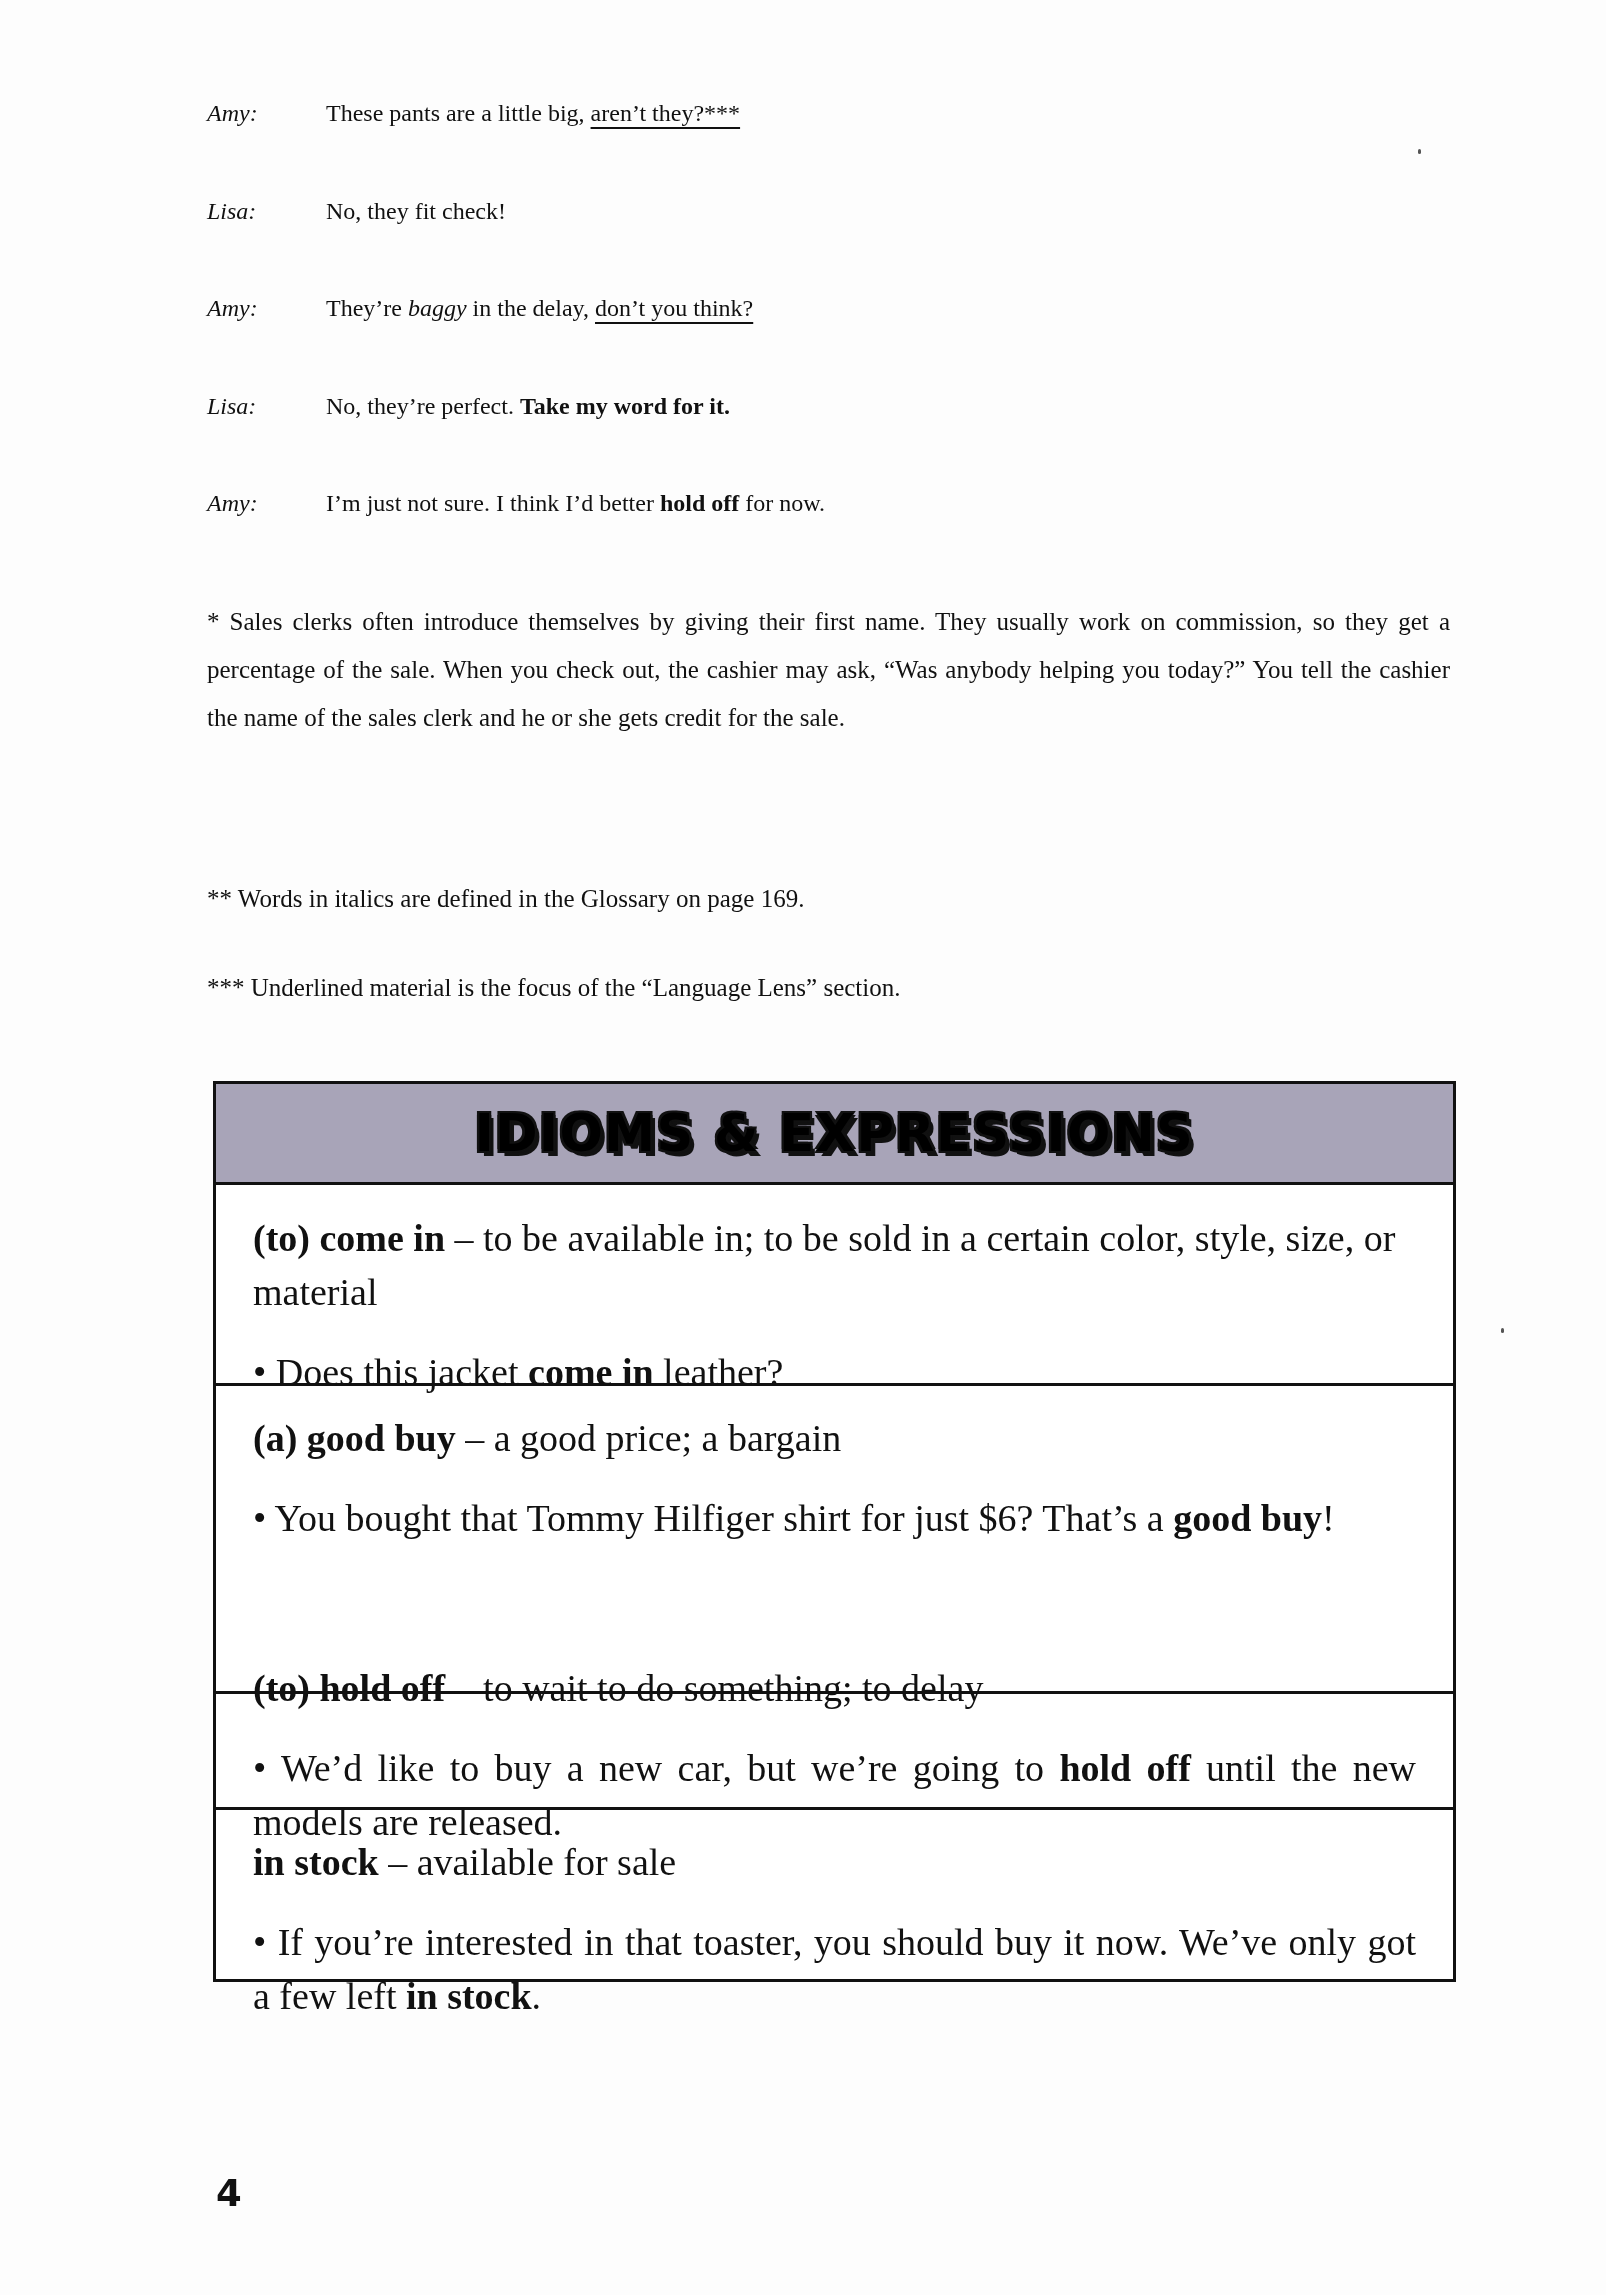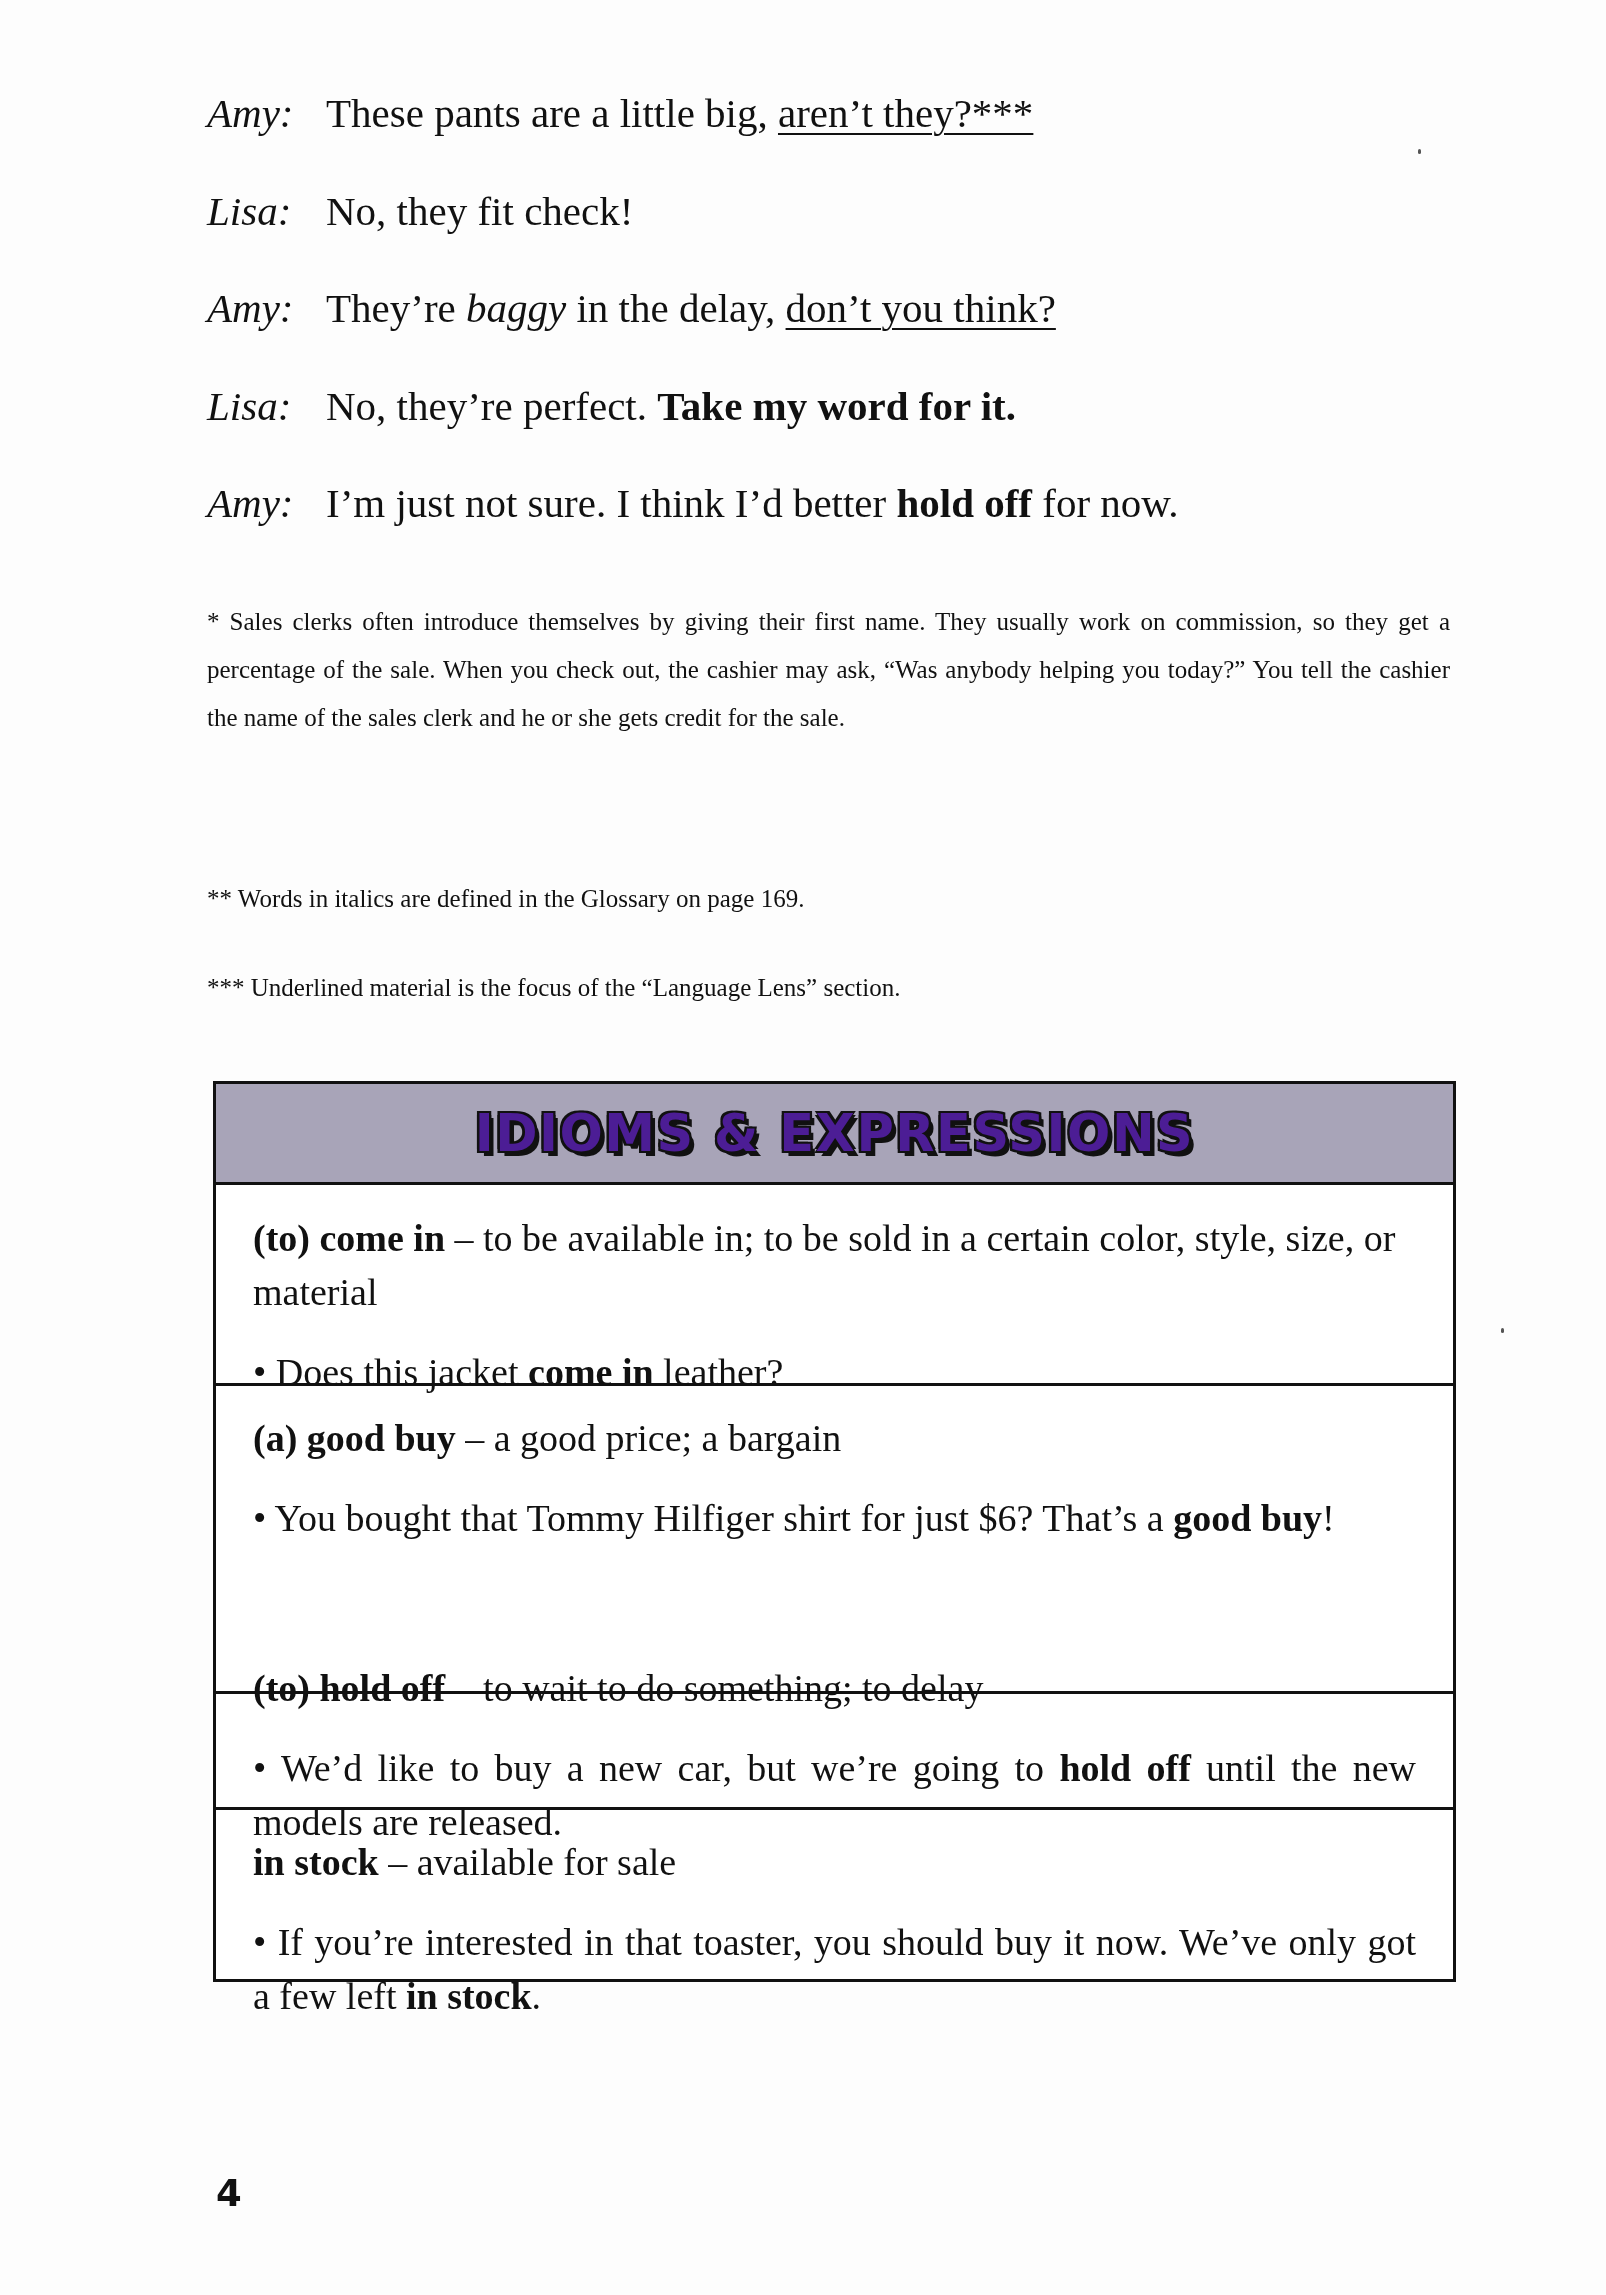--- a/index.html
+++ b/index.html
@@ -1,27 +1,27 @@
 <!DOCTYPE html>
 <html style="font-size:12.2px"><head>
 <meta charset="utf-8">
 <style>
   html, body { margin:0; padding:0; }
   body { width:1607px; height:2295px; background:#fdfdfd; position:relative; overflow:hidden;
          font-family:"Liberation Serif", "DejaVu Serif", serif; color:#111; }
-  .dlg { position:absolute; left:207px; font-size:41px; line-height:46px; white-space:nowrap; }
+  .dlg { position:absolute; left:207px; font-size:24px; line-height:46px; white-space:nowrap; }
   .dlg .spk { display:inline-block; width:119px; font-style:italic; }
   .u { text-decoration:underline; text-underline-offset:6.1px; text-decoration-thickness:2.3px; }
   .b { font-weight:bold; }
   .i { font-style:italic;margin-top:34px; }
   .fn { position:absolute; left:207px; width:1243px; font-size:25px; line-height:48px; text-align:justify; }
   .box { position:absolute; left:213px; top:1081px; width:1237px; height:895px; border:3.8px solid #111; background:#fff; }
   .box-head { position:absolute; left:0; top:0; width:100%; height:98px; border-bottom:3.8px solid #111;
               background:#a8a4b8; display:flex; align-items:center; justify-content:center; }
-  .box-head span { font-family:"DejaVu Sans", sans-serif; font-weight:bold; font-size:51px; color:#4c1d95; letter-spacing:1.5px;
+  .box-head span { font-family:"DejaVu Sans", sans-serif; font-weight:bold; font-size:51px; color:#000000; letter-spacing:1.5px;
                    text-shadow: -2.3px -2.3px 0 #111, 2.3px -2.3px 0 #111, -2.3px 2.3px 0 #111, 2.3px 2.3px 0 #111, 4.6px 4.6px 0 #111; }
   .row { position:absolute; left:0; width:100%; border-bottom:3.8px solid #111; box-sizing:border-box; padding:17px 29px 0 29px;
          font-size:38px; line-height:54px; }
   .row:last-child { border-bottom:none; }
   .row p { margin:8px; }
   .row .ex { margin-top:26px; text-align:justify; }
   .page-num { position:absolute; left:216px; top:2172px; font-family:"DejaVu Sans", sans-serif; font-weight:bold; font-size:37px; }
   .speck { position:absolute; width:3.1px; height:4.6px; background:#555; border-radius:1.5px; }
 </style>
 </head>

